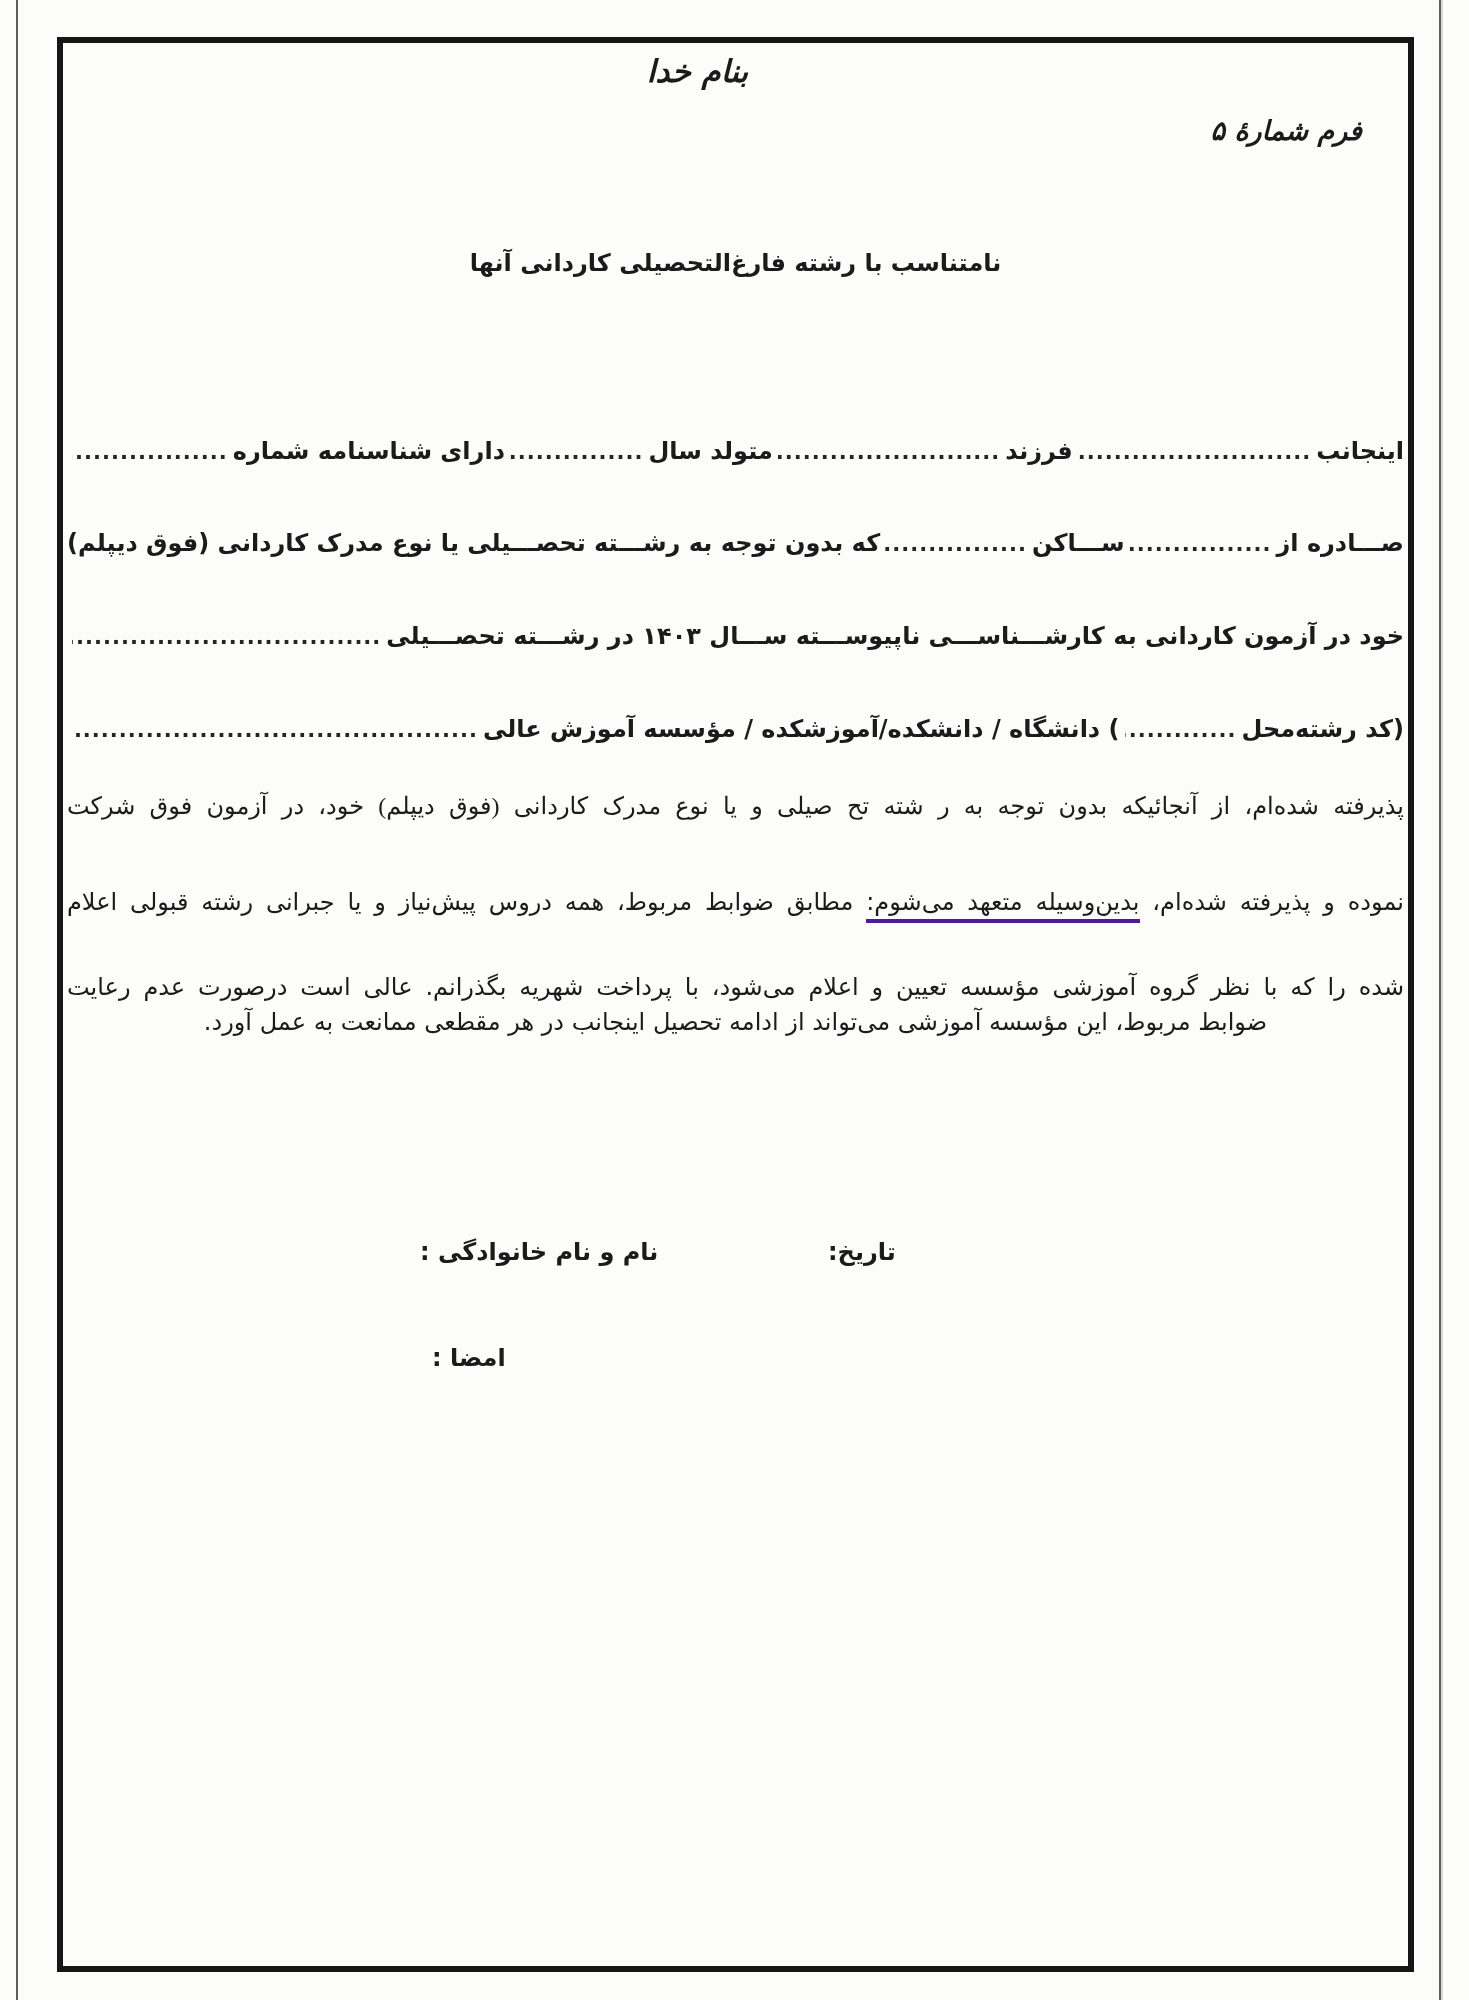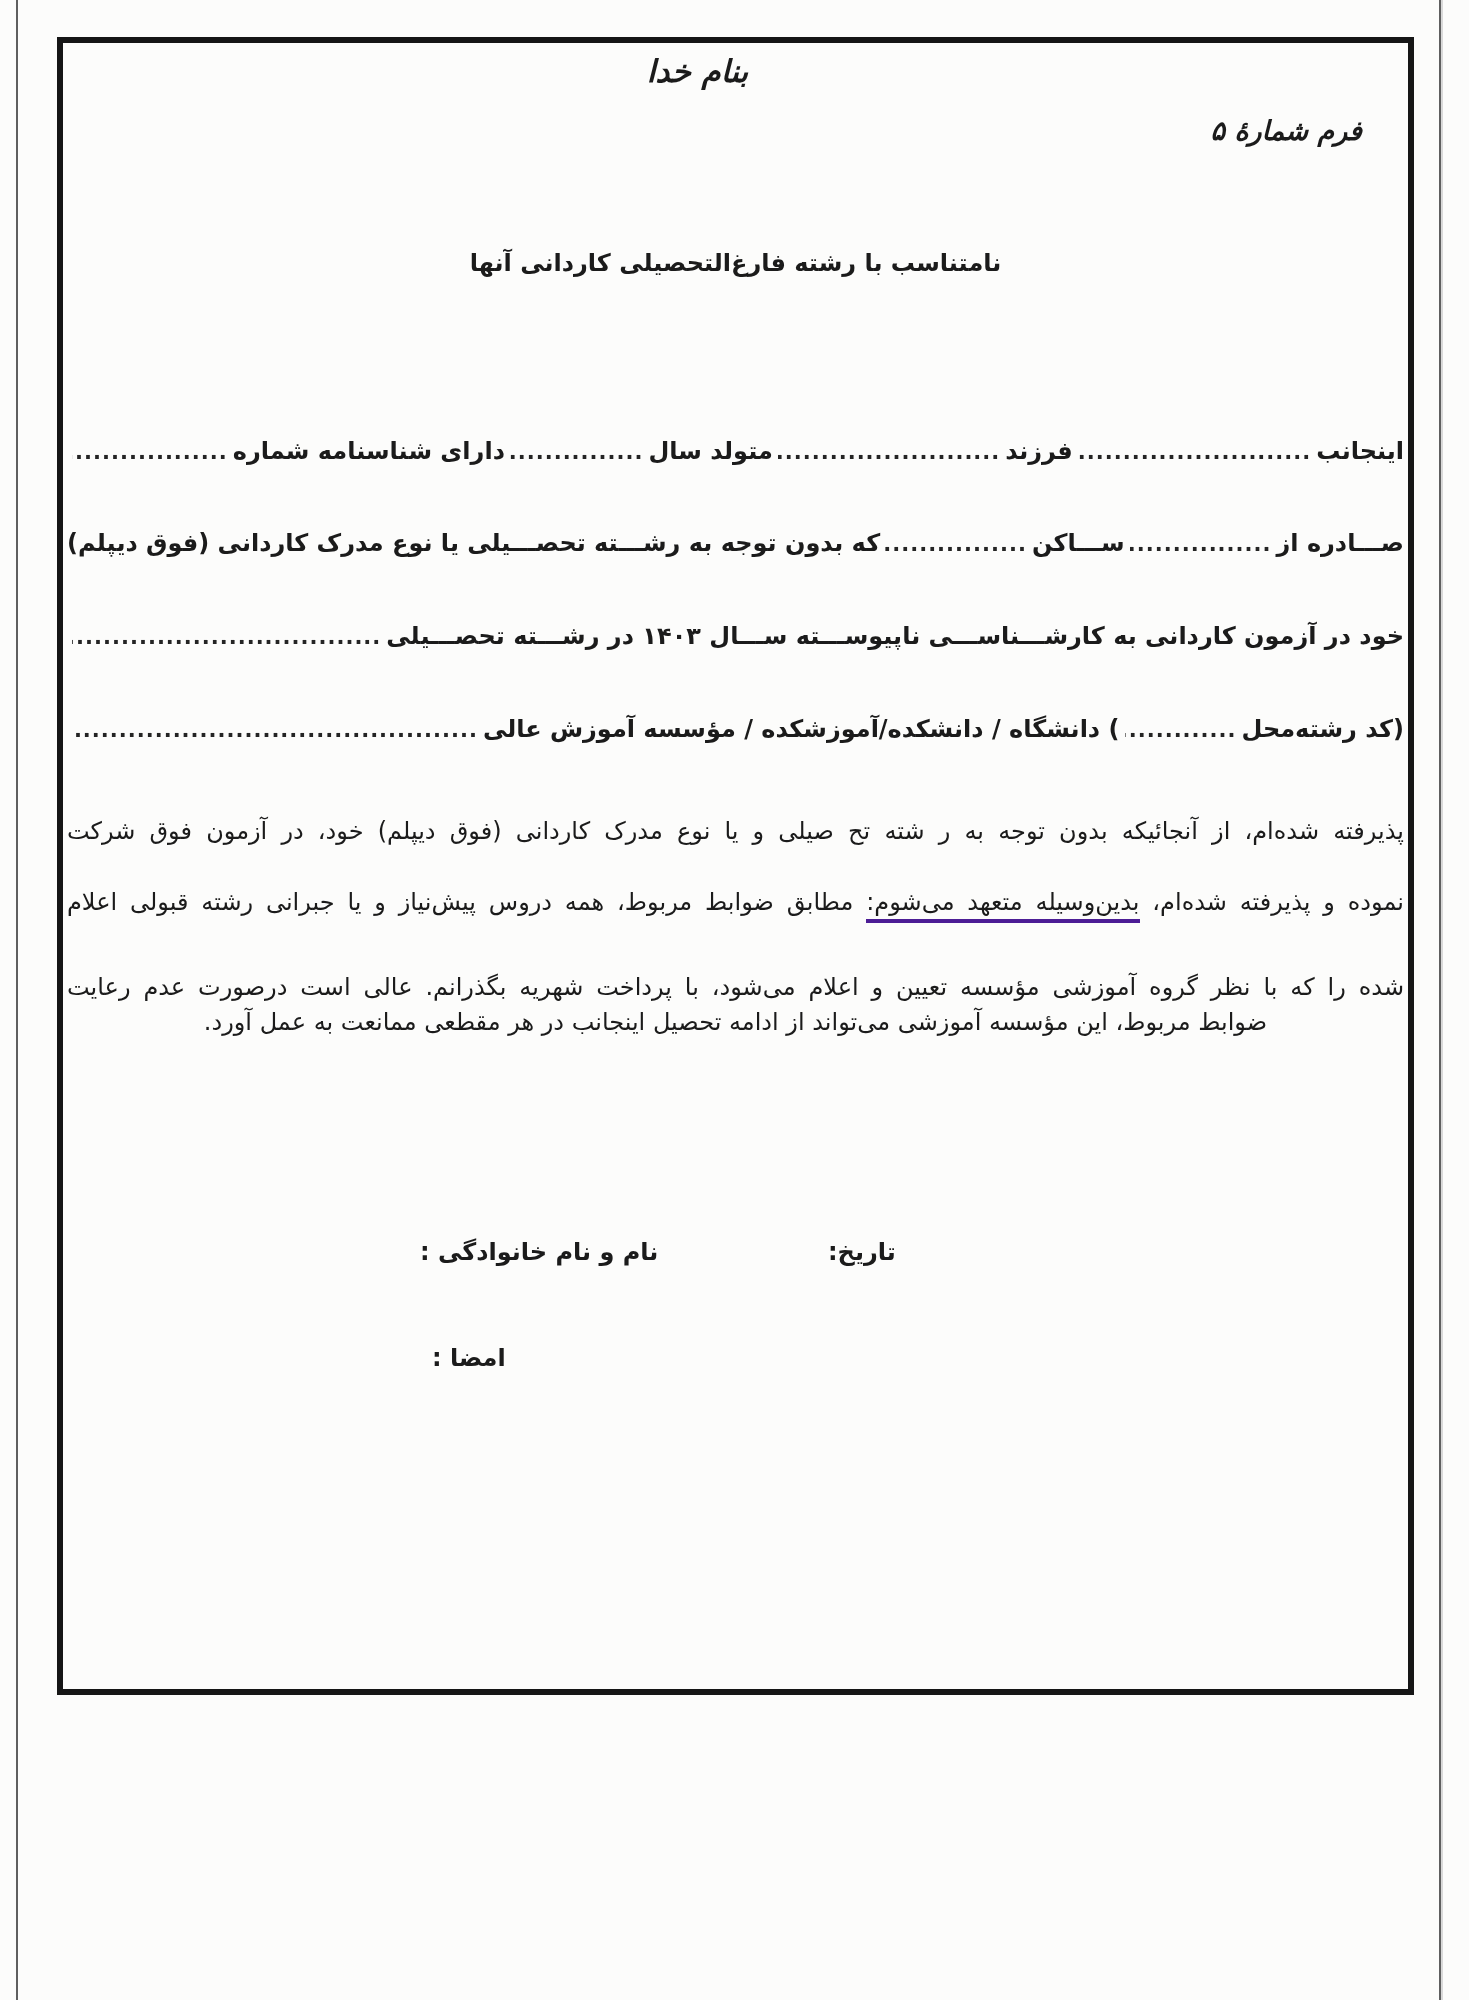--- a/index.html
+++ b/index.html
@@ -10,21 +10,21 @@
     overflow:hidden;
     font-family:"DejaVu Sans",sans-serif;
     color:#1b1b1b;
     direction:rtl;
   }
   .edge{position:absolute;top:0;height:2000px;background:#5f5f5f;}
   .edge-left{left:16px;width:2px;}
   .edge-right{left:1439px;width:2px;box-shadow:2px 0 0 #d9d9d9;}
   .border-box{
     position:absolute;left:57px;top:37px;
-    width:1357px;height:1658px;
+    width:1357px;height:1935px;
     border:6px solid #161616;
     box-sizing:border-box;
     background:transparent;
   }
   .bismillah{
     position:absolute;top:10px;left:0;right:0;
     text-align:center;
     transform:translateX(-38px);
     font-size:31px;font-weight:bold;font-style:italic;
     letter-spacing:1px;
@@ -59,21 +59,21 @@
     color:#242424;
   }
   .dots-fixed{flex:0 0 112px;}
   .para{
     position:absolute;left:4px;right:4px;
     font-size:24px;font-weight:normal;
     line-height:1.6;
     text-align:justify;text-align-last:justify;
     white-space:nowrap;
   }
-  .p1{top:769px;}
+  .p1{top:744px;font-family:Liberation Serif, serif;}
   .p2{top:840px;}
   .p3{top:925px;}
   .p4{top:960px;text-align:left;text-align-last:center;}
   .ul{border-bottom:4px solid #4c1d95;padding-bottom:3px;}
   .sig{
     position:absolute;
     font-size:24px;font-weight:bold;white-space:nowrap;text-align:center;
   }
   .sig-date{left:765px;top:1195px;}
   .sig-name{left:357px;top:1195px;}

